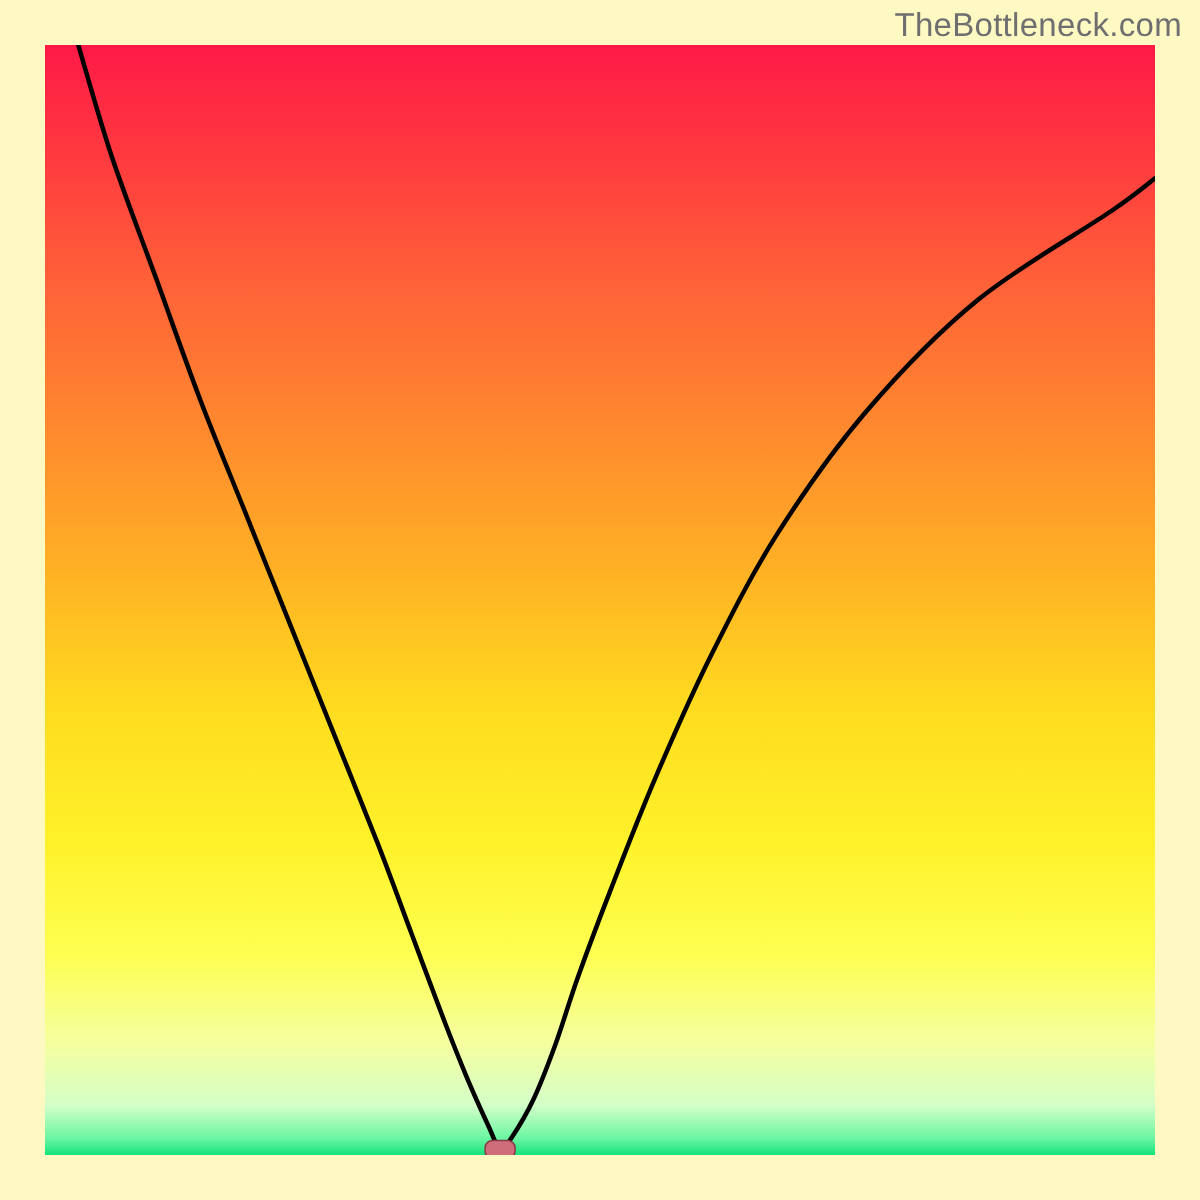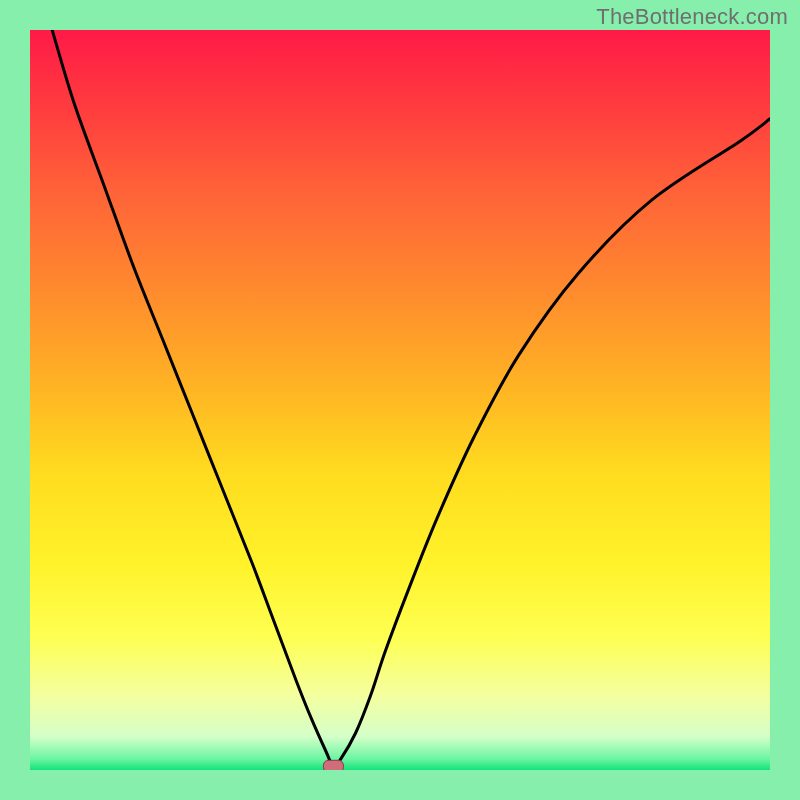--- a/index.html
+++ b/index.html
@@ -10,21 +10,21 @@
     background: #000;
     overflow: hidden;
     font-family: Arial, Helvetica, sans-serif;
   }
   .frame {
     position: absolute;
     top: 0;
     left: 0;
     width: 800px;
     height: 800px;
-    background: #86efac;
+    background: #fef9c3;
   }
   .watermark {
     position: absolute;
     top: 4px;
     right: 12px;
     color: #6f6f6f;
     font-size: 22px;
     font-weight: 500;
     letter-spacing: 0.2px;
     user-select: none;

